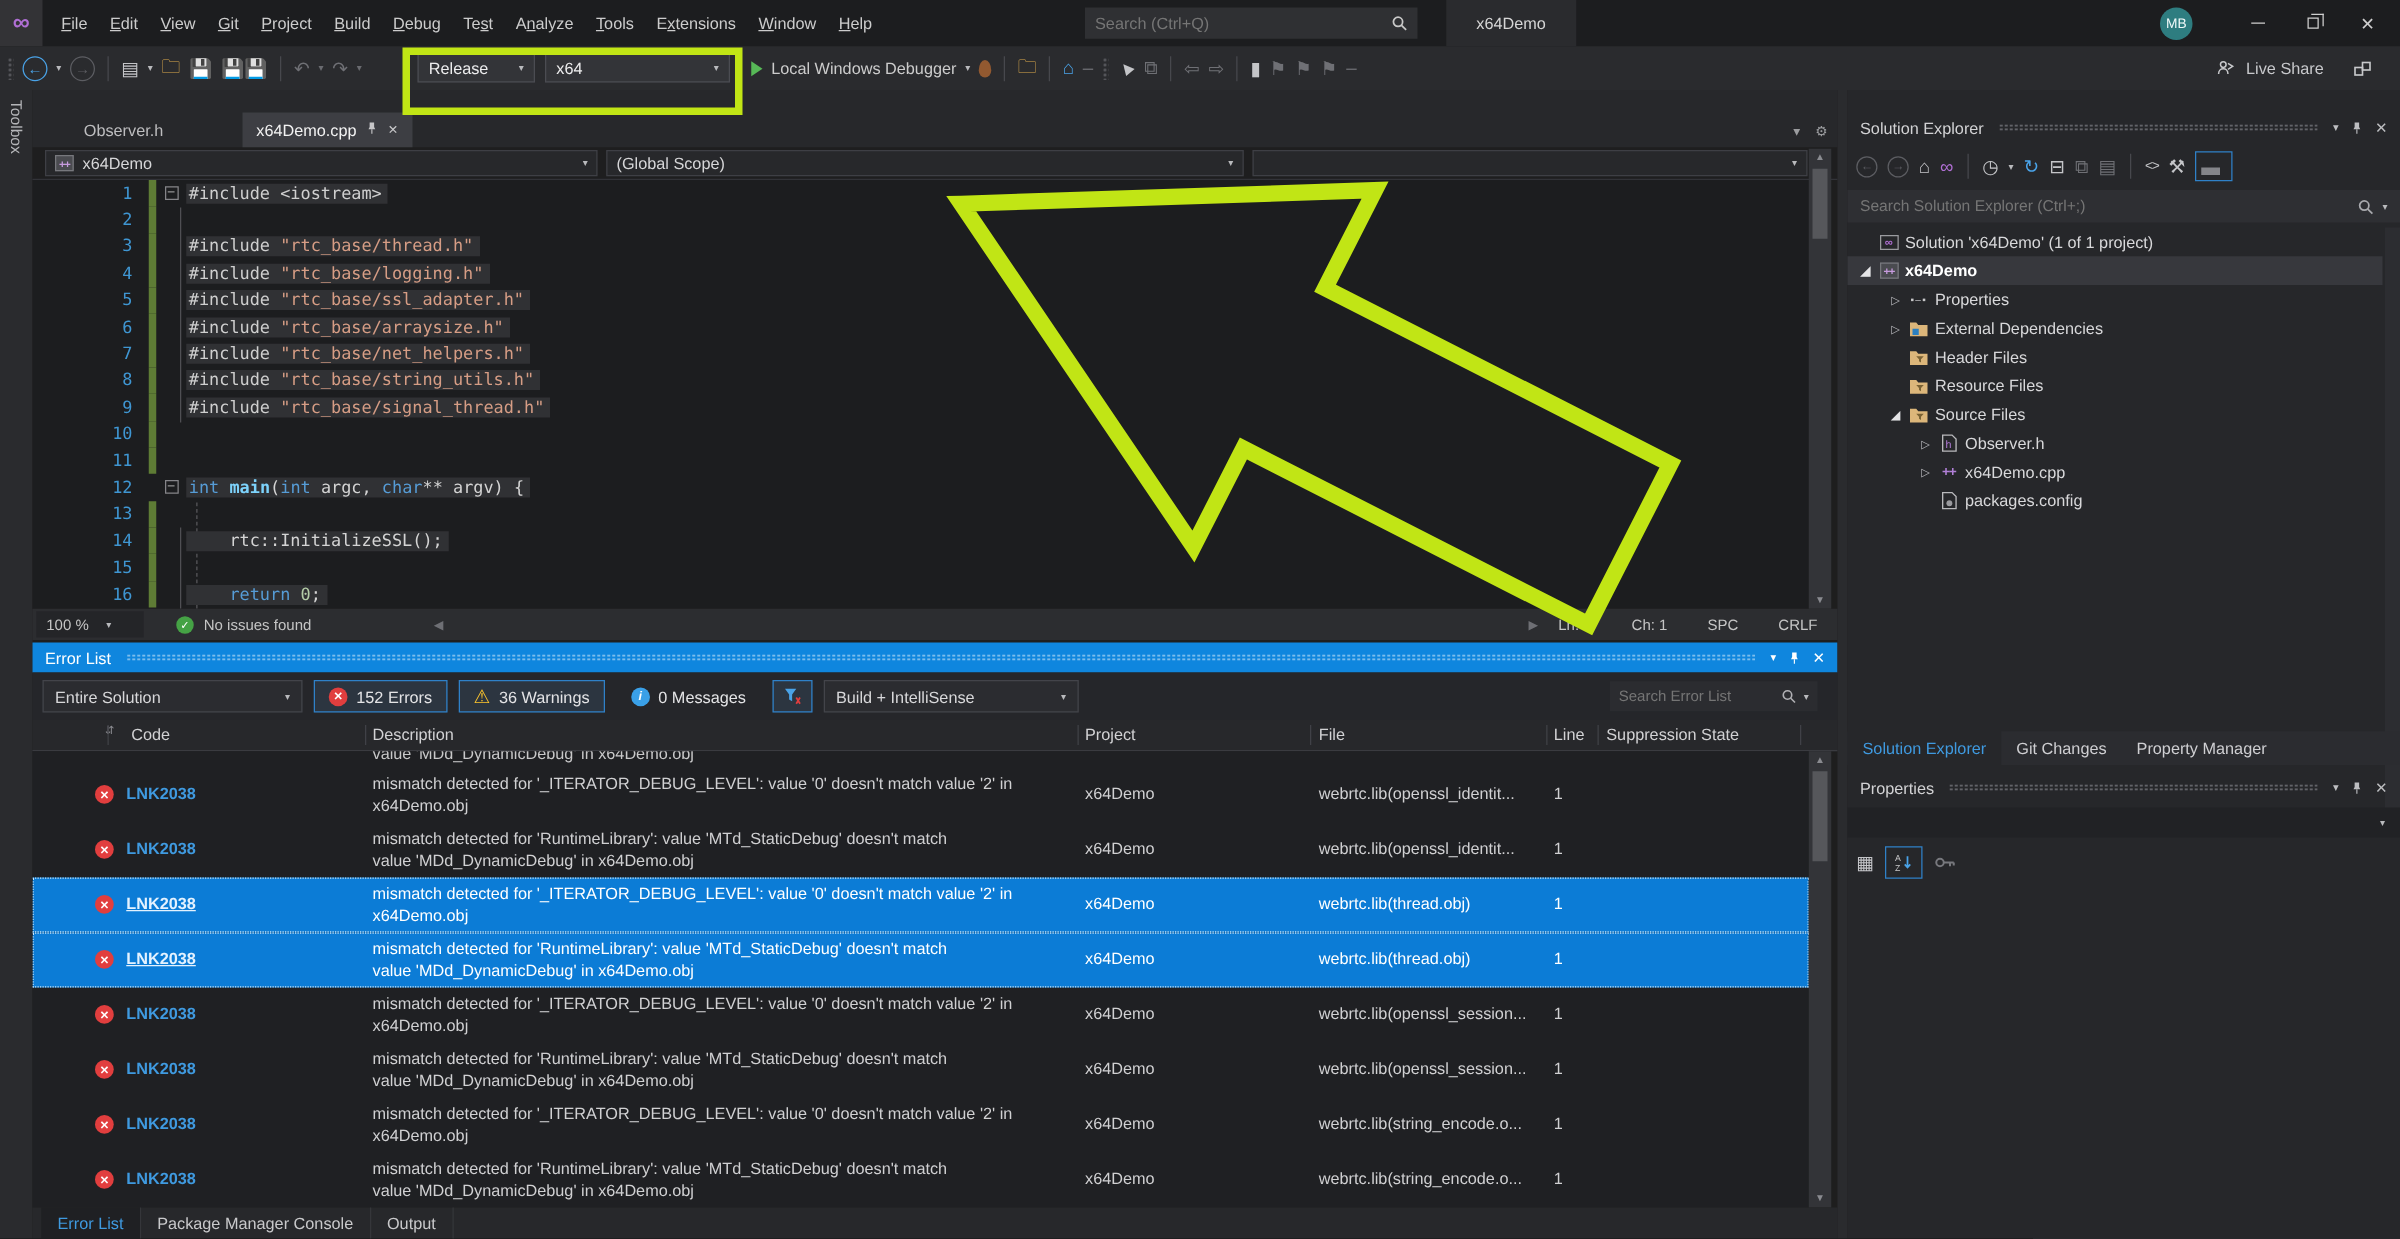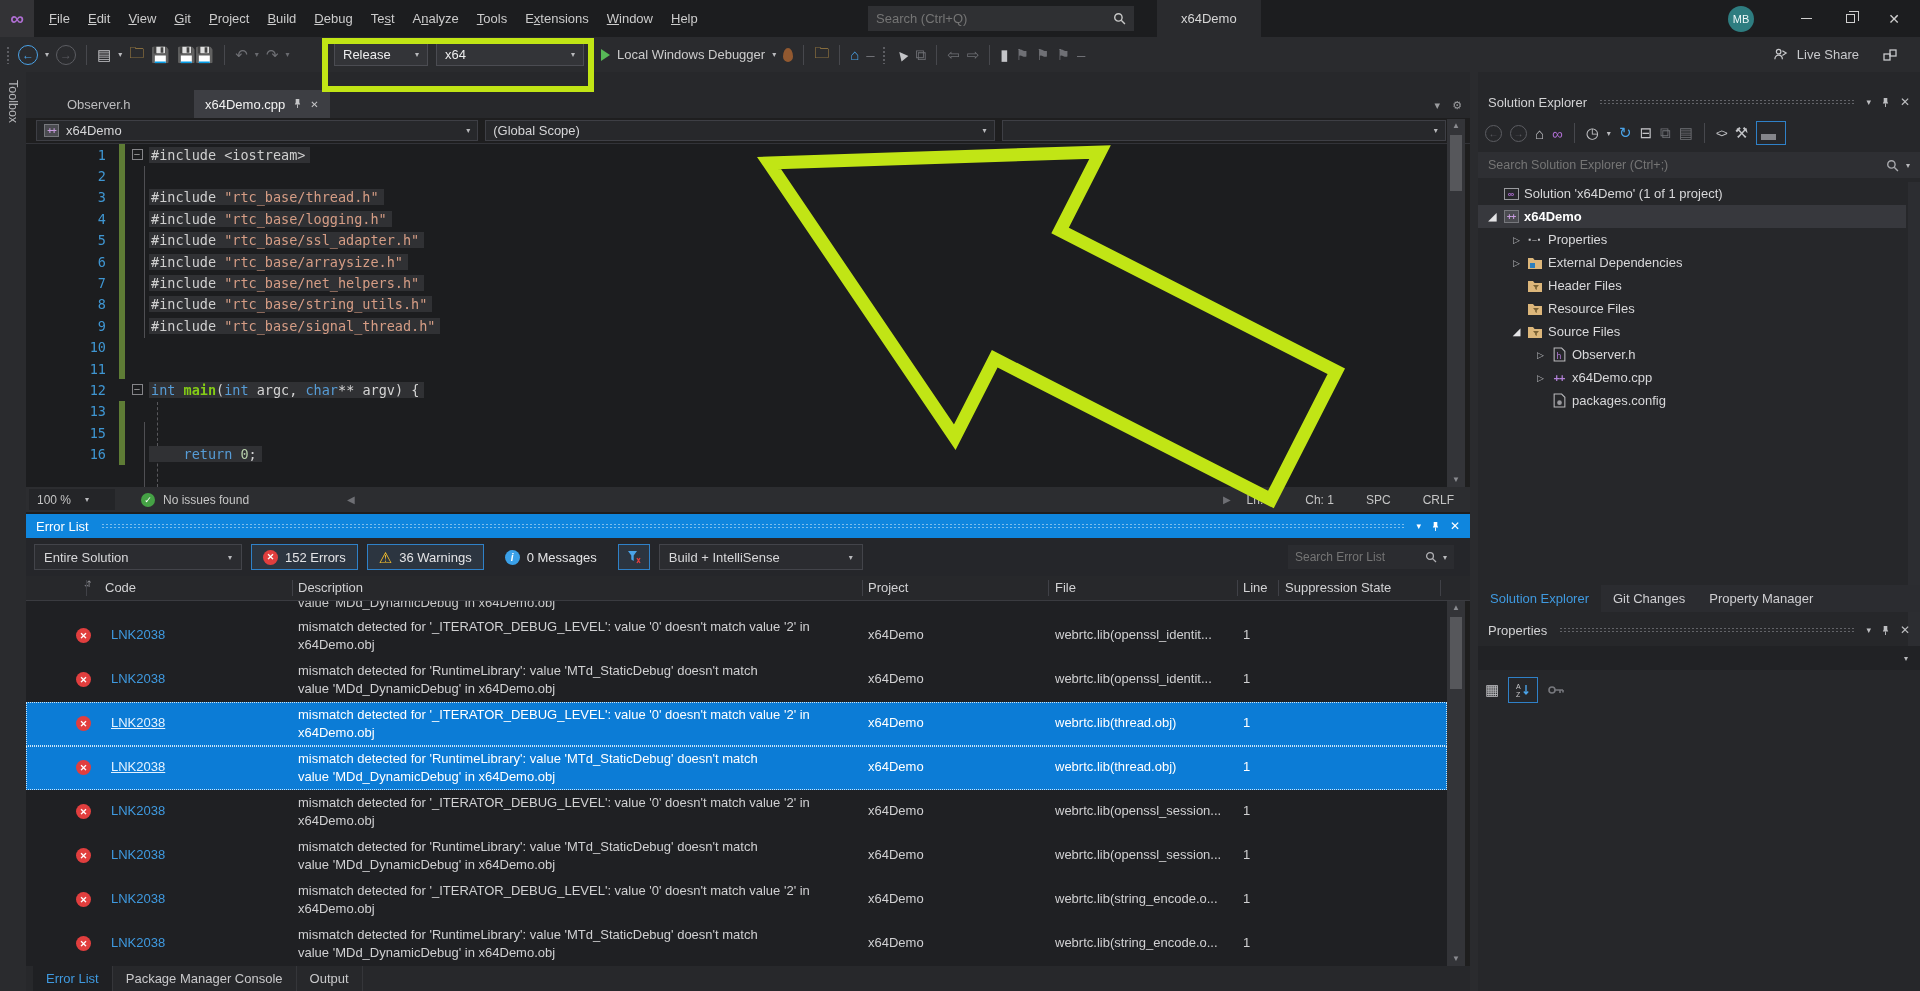--- a/index.html
+++ b/index.html
@@ -64,21 +64,21 @@
 
   .code-area { position:absolute; left:26px; top:144px; width:1421px; height:343px; background:#1c1d1f; overflow:hidden; font-family:"DejaVu Sans Mono", monospace; font-size:13.5px; }
   .code-line { position:relative; height:21.4px; display:flex; align-items:center; white-space:pre; }
   .lnum { width:84px; text-align:right; padding-right:4px; color:#3f96d2; }
   .chg { width:6px; height:21.4px; margin-left:9px; }
   .chg.on { background:#5e7c35; }
   .fold-slot { width:24px; display:flex; justify-content:center; }
   .fold-box { width:11px; height:11px; border:1px solid #858589; background:#1c1d1f; color:#c8c8c8; font-size:9px; line-height:9px; text-align:center; position:relative; z-index:2; }
   .codebox { background:#303134; padding:0 5px 0 2px; }
   .t-pp { color:#cfcfcf; } .t-str { color:#d69d85; } .t-kw { color:#569cd6; }
-  .t-fn { color:#84cc16; font-weight:bold; } .t-pl { color:#d4d4d4; } .t-num { color:#b5cea8; }
+  .t-fn { color:#7dd3fc; font-weight:bold; } .t-pl { color:#d4d4d4; } .t-num { color:#b5cea8; }
   .guide { position:absolute; border-left:1px solid #4f4f53; width:0; }
   .guide.dash { border-left-style:dashed; border-left-color:#58585c; }
 
   .ed-scroll { position:absolute; left:1447px; top:119px; width:18px; height:368px; background:#333438; }
   .sc-arr { position:absolute; left:0; width:18px; height:14px; color:#8a8b90; font-size:8px; text-align:center; line-height:14px; }
   .sc-thumb { position:absolute; left:3px; width:12px; background:#56575b; }
 
   .editor-status { position:absolute; left:26px; top:487px; width:1444px; height:25px; background:#2c2d30; display:flex; align-items:center; font-size:12px; color:#c5c5c5; }
   .zoombox { margin-left:3px; width:86px; height:21px; background:#242528; display:flex; align-items:center; padding:0 8px; gap:14px; }
   .okc { width:14px; height:14px; border-radius:50%; background:#45a245; color:#fff; font-size:9px; display:flex; align-items:center; justify-content:center; margin:0 8px 0 26px; }
@@ -108,21 +108,21 @@
   .el-h { position:absolute; top:4px; }
   .el-hd { position:absolute; top:4px; height:16px; width:1px; background:#404147; }
   .el-sort { position:absolute; left:58px; top:3px; color:#8c8d92; font-size:9px; }
 
   .el-rows { position:absolute; left:26px; top:601px; width:1421px; height:365px; background:#1f2023; overflow:hidden; }
   .er-cliprow { height:13px; overflow:hidden; position:relative; color:#c8c8c9; }
   .er-cliprow div { position:absolute; left:272px; top:-6px; }
   .er-row { position:relative; height:44px; color:#d0d0d2; }
   .er-row.sel { background:#0c7cd6; color:#ffffff; outline:1px dotted #cbe5f8; outline-offset:-1px; }
   .c-icon { position:absolute; left:50px; top:14px; }
-  .c-code { position:absolute; left:85px; top:13px; color:#3f9ae0; }
+  .c-code { position:absolute; left:75px; top:13px; color:#3f9ae0;font-weight:bold; }
   .er-row.sel .c-code { color:#e4f2ff; text-decoration:underline; }
   .c-desc { position:absolute; left:272px; top:4px; line-height:18px; }
   .c-proj { position:absolute; left:842px; top:13px; }
   .c-file { position:absolute; left:1029px; top:13px; }
   .c-line { position:absolute; left:1217px; top:13px; }
   .el-vscroll { position:absolute; left:1447px; top:601px; width:18px; height:365px; background:#333438; }
 
   .el-tabs { position:absolute; left:26px; top:966px; width:1444px; height:25px; background:#27282b; display:flex; align-items:center; padding-left:7px; }
   .el-tab { padding:0 13px; height:25px; line-height:25px; color:#c9c9cb; border-right:1px solid #35363a; }
   .el-tab.active { color:#3f9ae0; background:#1f2023; }
@@ -316,20 +316,21 @@
       <div class="code-line"><span class="lnum">4</span><span class="chg on"></span><span class="fold-slot"></span><span class="codebox"><span class="t-pp">#include </span><span class="t-str">"rtc_base/logging.h"</span></span></div>
       <div class="code-line"><span class="lnum">5</span><span class="chg on"></span><span class="fold-slot"></span><span class="codebox"><span class="t-pp">#include </span><span class="t-str">"rtc_base/ssl_adapter.h"</span></span></div>
       <div class="code-line"><span class="lnum">6</span><span class="chg on"></span><span class="fold-slot"></span><span class="codebox"><span class="t-pp">#include </span><span class="t-str">"rtc_base/arraysize.h"</span></span></div>
       <div class="code-line"><span class="lnum">7</span><span class="chg on"></span><span class="fold-slot"></span><span class="codebox"><span class="t-pp">#include </span><span class="t-str">"rtc_base/net_helpers.h"</span></span></div>
       <div class="code-line"><span class="lnum">8</span><span class="chg on"></span><span class="fold-slot"></span><span class="codebox"><span class="t-pp">#include </span><span class="t-str">"rtc_base/string_utils.h"</span></span></div>
       <div class="code-line"><span class="lnum">9</span><span class="chg on"></span><span class="fold-slot"></span><span class="codebox"><span class="t-pp">#include </span><span class="t-str">"rtc_base/signal_thread.h"</span></span></div>
       <div class="code-line"><span class="lnum">10</span><span class="chg on"></span><span class="fold-slot"></span></div>
       <div class="code-line"><span class="lnum">11</span><span class="chg on"></span><span class="fold-slot"></span></div>
       <div class="code-line"><span class="lnum">12</span><span class="chg"></span><span class="fold-slot"><span class="fold-box">–</span></span><span class="codebox"><span class="t-kw">int</span><span class="t-pl"> </span><span class="t-fn">main</span><span class="t-pl">(</span><span class="t-kw">int</span><span class="t-pl"> argc, </span><span class="t-kw">char</span><span class="t-pl">** argv) {</span></span></div>
       <div class="code-line"><span class="lnum">13</span><span class="chg on"></span><span class="fold-slot"></span></div>
+      <div class="code-line"><span class="lnum">14</span><span class="chg on"></span><span class="fold-slot"></span><span class="codebox"><span class="t-pl">    rtc::InitializeSSL();</span></span></div>
       <div class="code-line"><span class="lnum">15</span><span class="chg on"></span><span class="fold-slot"></span></div>
       <div class="code-line"><span class="lnum">16</span><span class="chg on"></span><span class="fold-slot"></span><span class="codebox"><span class="t-pl">    </span><span class="t-kw">return</span><span class="t-pl"> </span><span class="t-num">0</span><span class="t-pl">;</span></span></div>
     </div>
   <div class="ed-scroll">
     <span class="sc-arr" style="top:0;">▲</span>
     <div class="sc-thumb" style="top:16px; height:56px;"></div>
     <span class="sc-arr" style="bottom:0;">▼</span>
   </div>
 
   <div class="editor-status">

